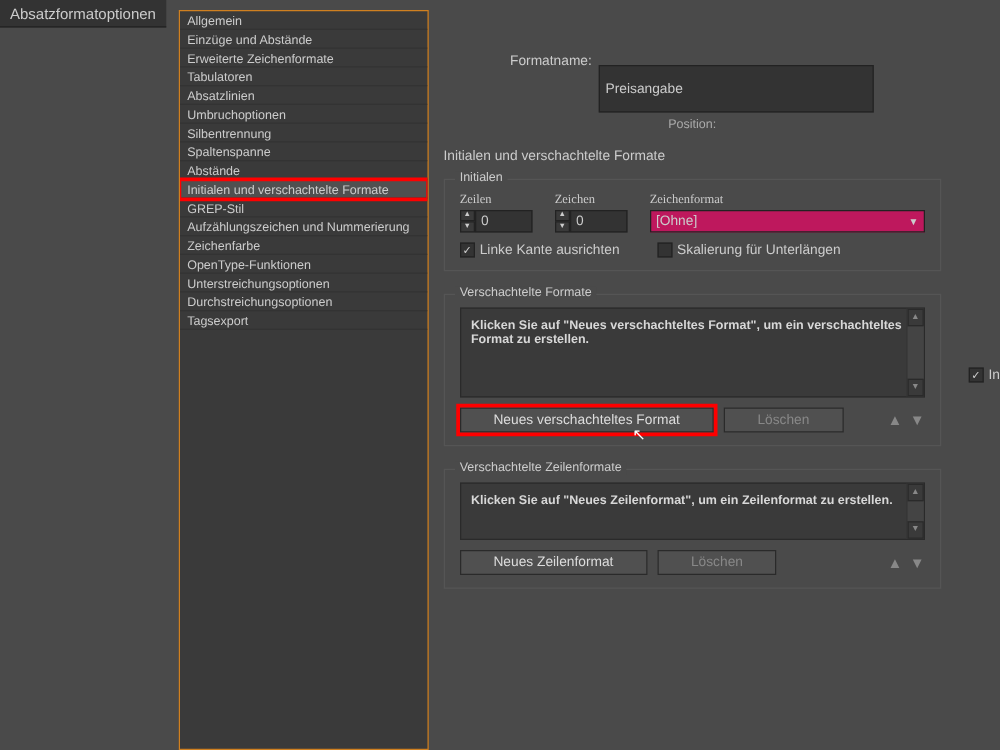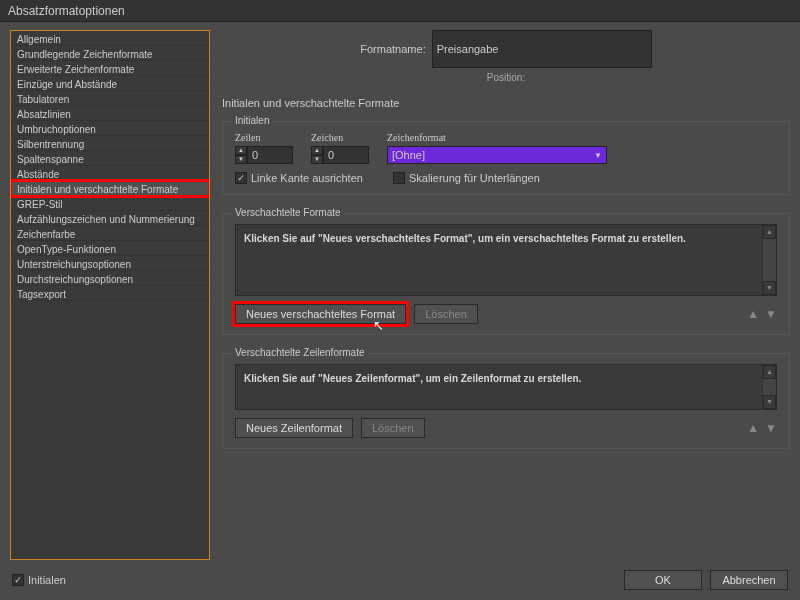--- a/index.html
+++ b/index.html
@@ -1,70 +1,69 @@
 <!DOCTYPE html>
 <html><head>
 <meta charset="utf-8">
 <style>
   * { box-sizing: border-box; margin: 0; padding: 0; font-family: Tahoma, Arial, sans-serif; }
   body { background: #4a4a4a; color: #cccccc; font-size: 11px; width: 800px; height: 600px; overflow: hidden; }
-  .window { width: 800px; height: 600px; display: flex; flex-direction: column; }
+  .window { width: 800px; height: 600px; display: flex; flex-direction: row; }
   .titlebar { height: 22px; background: #333; color: #ccc; padding: 4px 8px; font-size: 12px; border-bottom: 1px solid #222; }
   .content { flex: 1; display: flex; padding: 8px 10px 0 10px; gap: 12px; }
   .sidebar { width: 200px; border: 1px solid #d08020; background: #3a3a3a; overflow: hidden; }
   .sidebar-item { padding: 2px 6px; height: 15px; line-height: 13px; border-bottom: 1px solid #333; white-space: nowrap; overflow: hidden; font-size: 10px; cursor: pointer; }
   .sidebar-item.selected { background: #505050; }
   .sidebar-item.highlighted { outline: 3px solid #ff0000; outline-offset: -1px; position: relative; z-index: 2; }
   .main { flex: 1; display: flex; flex-direction: column; }
   .toprow { display: flex; align-items: center; justify-content: center; gap: 6px; margin-bottom: 4px; }
   .lbl { color: #ccc; text-align: right; }
-  .input { background: #333; border: 1px solid #222; color: #ccc; padding: 18px 4px; font-size: 11px; height: 18px; }
+  .input { background: #333; border: 1px solid #222; color: #ccc; padding: 18px 4px; font-size: 11px; height: 18px; margin-top: 44px; }
   .input.formatname { width: 220px; }
   .position { text-align: center; font-size: 10px; color: #aaa; margin-bottom: 10px; }
   .section-title { font-size: 11px; color: #ccc; margin: 4px 0 8px 0; }
   .fieldset { border: 1px solid #555; margin: 4px 0 14px 0; padding: 10px 12px 10px 12px; position: relative; }
   .fieldset .legend { position: absolute; top: -7px; left: 8px; background: #4a4a4a; padding: 0 4px; font-size: 10px; }
   .cols { display: flex; gap: 18px; margin-bottom: 8px; }
   .col label { display: block; font-size: 10px; margin-bottom: 3px; font-family: Liberation Serif, serif; }
   .spinner { display: flex; }
   .spin-btns { display: flex; flex-direction: column; width: 12px; }
   .spin-btns div { height: 9px; background: #3a3a3a; border: 1px solid #222; font-size: 6px; text-align: center; line-height: 7px; cursor: pointer; }
   .spin-input { width: 46px; height: 18px; background: #333; border: 1px solid #222; color: #ccc; padding: 0 4px; font-size: 11px; }
-  .select { width: 220px; height: 18px; background: #6d28d9; border: 1px solid #222; color: #ccc; padding: 0 4px; display: flex; align-items: center; justify-content: space-between; font-size: 11px; cursor: pointer; }
+  .select { width: 220px; height: 18px; background: #be185d; border: 1px solid #222; color: #ccc; padding: 0 4px; display: flex; align-items: center; justify-content: space-between; font-size: 11px; cursor: pointer; }
   .select .arrow { font-size: 8px; }
   .checkrow { display: flex; gap: 30px; font-size: 11px; }
   .checkbox { display: inline-flex; align-items: center; gap: 4px; cursor: pointer; }
   .cb { width: 12px; height: 12px; background: #333; border: 1px solid #222; display: inline-flex; align-items: center; justify-content: center; font-size: 9px; }
   .nested-area { background: #3a3a3a; border: 1px solid #2a2a2a; height: 72px; padding: 8px; font-size: 10px; font-weight: bold; color: #d8d8d8; position: relative; margin-bottom: 8px; }
   .nested-area.small { height: 46px; }
   .scrollbar { position: absolute; right: 0; top: 0; bottom: 0; width: 14px; background: #444; border-left: 1px solid #333; display: flex; flex-direction: column; justify-content: space-between; }
   .scrollbar div { height: 14px; background: #3a3a3a; border: 1px solid #2a2a2a; font-size: 7px; text-align: center; line-height: 12px; color: #888; }
   .btnrow { display: flex; align-items: center; gap: 8px; }
-  .btn { background: #505050; border: 1px solid #2a2a2a; color: #ddd; padding: 3px 10px; font-size: 11px; cursor: pointer; min-width: 60px; text-align: center; }
+  .btn { background: #505050; border: 1px solid #2a2a2a; color: #ddd; padding: 3px 26px; font-size: 11px; cursor: pointer; min-width: 60px; text-align: center; }
   .btn.disabled { color: #888; }
   .btn.highlighted { outline: 3px solid #ff0000; outline-offset: 0; }
   .arrows { margin-left: auto; display: flex; gap: 6px; color: #888; }
   .arrows span { cursor: pointer; font-size: 12px; }
   .footer { display: flex; align-items: center; padding: 10px 12px; gap: 8px; }
   .footer .spacer { flex: 1; }
   .footer .btn { min-width: 78px; }
   .cursor { position: absolute; font-size: 13px; color: #fff; pointer-events: none; }
 </style>
 </head>
 <body>
 
 <div class="window">
   <div class="titlebar">Absatzformatoptionen</div>
 
   <div class="content">
     <div class="sidebar" id="sidebar">
         <div class="sidebar-item">Allgemein</div>
-        <div class="sidebar-item">Grundlegende Zeichenformate</div>
+        <div class="sidebar-item">Einzüge und Abstände</div>
         <div class="sidebar-item">Erweiterte Zeichenformate</div>
-        <div class="sidebar-item">Einzüge und Abstände</div>
         <div class="sidebar-item">Tabulatoren</div>
         <div class="sidebar-item">Absatzlinien</div>
         <div class="sidebar-item">Umbruchoptionen</div>
         <div class="sidebar-item">Silbentrennung</div>
         <div class="sidebar-item">Spaltenspanne</div>
         <div class="sidebar-item">Abstände</div>
         <div class="sidebar-item selected highlighted">Initialen und verschachtelte Formate</div>
         <div class="sidebar-item">GREP-Stil</div>
         <div class="sidebar-item">Aufzählungszeichen und Nummerierung</div>
         <div class="sidebar-item">Zeichenfarbe</div>

